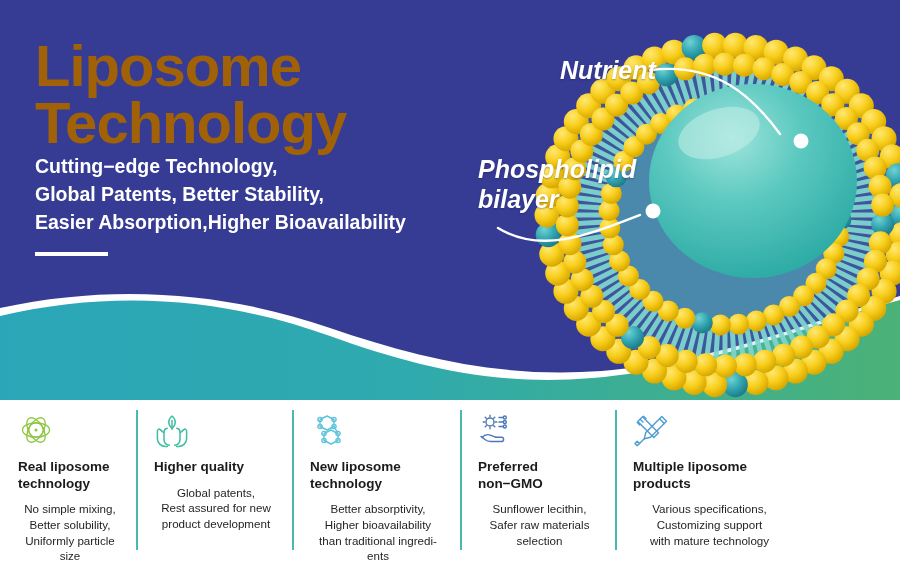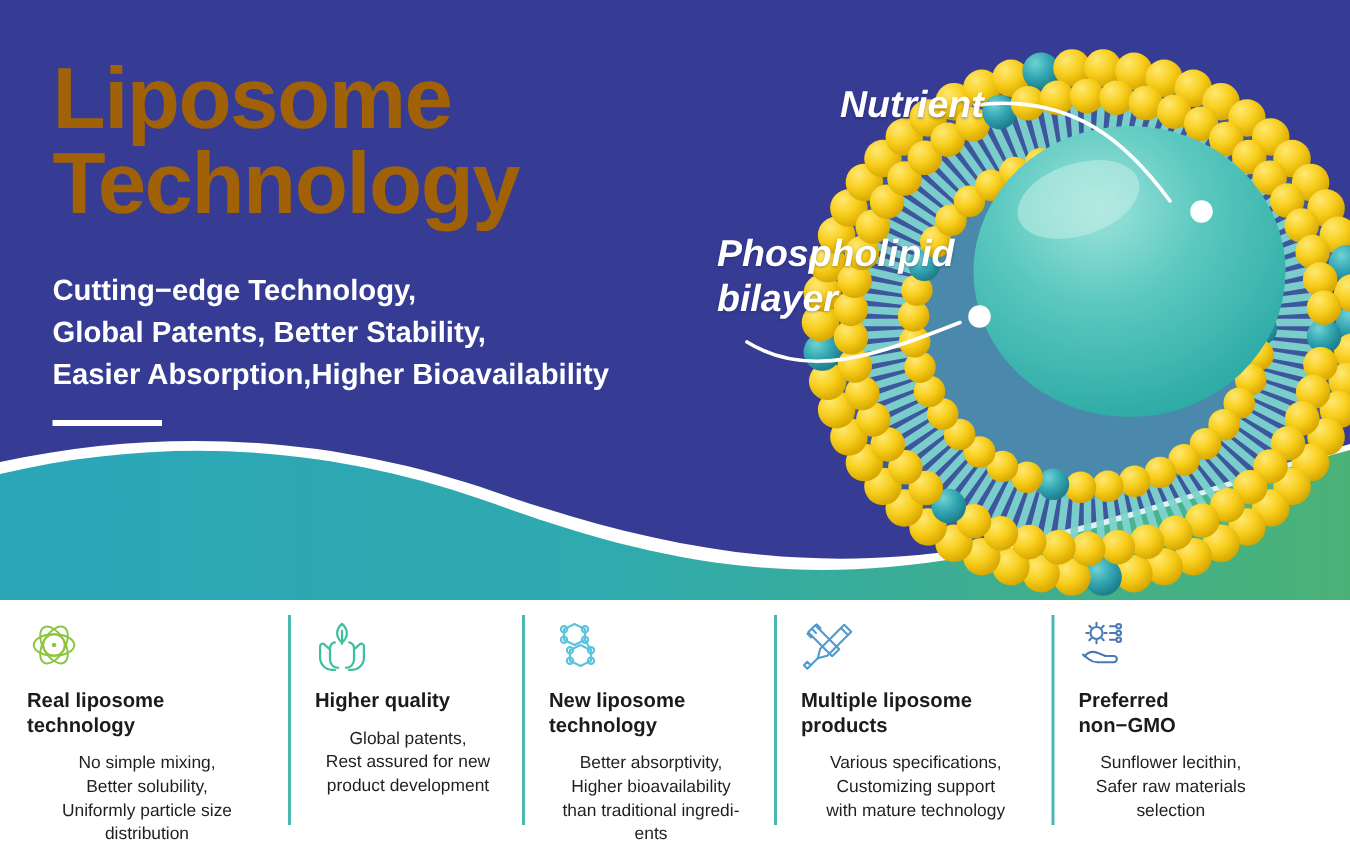--- a/index.html
+++ b/index.html
@@ -14,21 +14,21 @@
   #stage { position:absolute; inset:0; width:900px; height:565px; overflow:hidden; background:#fff; }
 
   
   .hero-bg { position:absolute; left:0; top:0; width:900px; height:400px; }
   .hero-text { position:absolute; left:35px; top:38px; width:470px; z-index:6; }
   .title {
     color:#a16207; font-weight:700; font-size:58px; line-height:0.98;
     letter-spacing:-1px; white-space:pre-line;
   }
   .subtitle {
-    margin-top:28px; color:#ffffff; font-weight:700; font-size:19.5px;
+    margin-top:0; color:#ffffff; font-weight:700; font-size:19.5px;
     line-height:1.45; white-space:pre-line;
   }
   .rule { margin-top:16px; width:73px; height:4px; background:#ffffff; }
 
   
   .callout { position:absolute; z-index:8; color:#fff; font-style:italic; font-weight:700;
              font-size:25px; line-height:1.18; white-space:pre-line; text-shadow:0 1px 2px rgba(20,20,70,.35); }
   #callout-nutrient { left:560px; top:56px; }
   #callout-bilayer  { left:478px; top:155px; }
 
@@ -375,21 +375,21 @@
 Easier Absorption,Higher Bioavailability</div>
     <div class="rule"></div>
   </div>
 
   <div class="callout" id="callout-nutrient">Nutrient</div>
   <div class="callout" id="callout-bilayer">Phospholipid
 bilayer</div>
 
   <div class="features">
 
-    <div class="feature" style="width:192px">
+    <div class="feature" style="width:136px">
       <div class="f-icon">
         <svg width="36" height="36" viewBox="0 0 36 36" fill="none" stroke="#8CC63F" stroke-width="1.3">
           <circle cx="18" cy="18" r="7.2"></circle>
           <ellipse cx="18" cy="18" rx="13.5" ry="7.2"></ellipse>
           <ellipse cx="18" cy="18" rx="13.5" ry="7.2" transform="rotate(60 18 18)"></ellipse>
           <ellipse cx="18" cy="18" rx="13.5" ry="7.2" transform="rotate(120 18 18)"></ellipse>
           <circle cx="18" cy="18" r="1.5" fill="#8CC63F" stroke="none"></circle>
         </svg>
       </div>
       <div class="f-title">Real liposome
@@ -434,52 +434,52 @@
         </svg>
       </div>
       <div class="f-title">New liposome
 technology</div>
       <div class="f-desc">Better absorptivity,
 Higher bioavailability
 than traditional ingredi-
 ents</div>
     </div>
 
-    <div class="feature" style="width:185px">
-      <div class="f-icon">
-        <svg width="38" height="38" viewBox="0 0 38 38" fill="none" stroke="#4E9BD1" stroke-width="1.4" stroke-linecap="round" stroke-linejoin="round">
-          <path d="M9.5 4.8 4.8 9.5l16 16 4.7-4.7z"></path>
-          <path d="M7.4 7.4 10 10M10.5 4.3 13 6.8M4.3 10.5 6.8 13"></path>
-          <path d="M28.8 4.5 33.5 9.2 17.5 25.2l-6.3 1.6 1.6-6.3z"></path>
-          <path d="M26.6 6.7 31.3 11.4"></path>
-          <path d="M6.5 31.5 11 27"></path>
-          <path d="M4.2 33.8 6.5 31.5 4.2 29.2 2 31.5z"></path>
-        </svg>
-      </div>
-      <div class="f-title">Multiple liposome
-products</div>
-      <div class="f-desc">Various specifications,
-Customizing support
-with mature technology</div>
-    </div>
-
     <div class="feature" style="width:155px">
       <div class="f-icon">
         <svg width="36" height="36" viewBox="0 0 36 36" fill="none" stroke="#4A78B8" stroke-width="1.4" stroke-linecap="round" stroke-linejoin="round">
           <circle cx="12" cy="10" r="4"></circle>
           <path d="M12 3.2v1.6M12 15.2v1.6M5.2 10h1.6M17.2 10h1.6M7.2 5.2l1.1 1.1M15.7 13.7l1.1 1.1M16.8 5.2l-1.1 1.1M8.3 13.7l-1.1 1.1"></path>
           <path d="M21 5.5h4M21 10h4M21 14.5h4"></path>
           <circle cx="26.8" cy="5.5" r="1.5"></circle>
             <circle cx="26.8" cy="10" r="1.5"></circle>
             <circle cx="26.8" cy="14.5" r="1.5"></circle>
           <path d="M4 25.5c2.5-3 6-3.4 9-2.2l5 2"></path>
           <path d="M18 25.3h5.4c1.3 0 2.2 1 2.2 2.1s-.9 2.1-2.2 2.1H12.5c-2.6 0-4.1-.8-5.6-2L3 24.4"></path>
         </svg>
       </div>
       <div class="f-title">Preferred
 non−GMO</div>
       <div class="f-desc">Sunflower lecithin,
 Safer raw materials
 selection</div>
     </div>
 
+    <div class="feature" style="width:185px">
+      <div class="f-icon">
+        <svg width="38" height="38" viewBox="0 0 38 38" fill="none" stroke="#4E9BD1" stroke-width="1.4" stroke-linecap="round" stroke-linejoin="round">
+          <path d="M9.5 4.8 4.8 9.5l16 16 4.7-4.7z"></path>
+          <path d="M7.4 7.4 10 10M10.5 4.3 13 6.8M4.3 10.5 6.8 13"></path>
+          <path d="M28.8 4.5 33.5 9.2 17.5 25.2l-6.3 1.6 1.6-6.3z"></path>
+          <path d="M26.6 6.7 31.3 11.4"></path>
+          <path d="M6.5 31.5 11 27"></path>
+          <path d="M4.2 33.8 6.5 31.5 4.2 29.2 2 31.5z"></path>
+        </svg>
+      </div>
+      <div class="f-title">Multiple liposome
+products</div>
+      <div class="f-desc">Various specifications,
+Customizing support
+with mature technology</div>
+    </div>
+
   </div>
 </div>
 
 </body></html>

